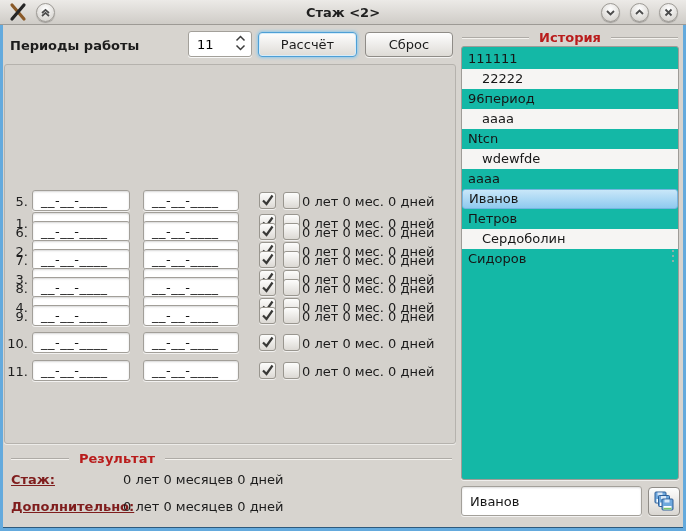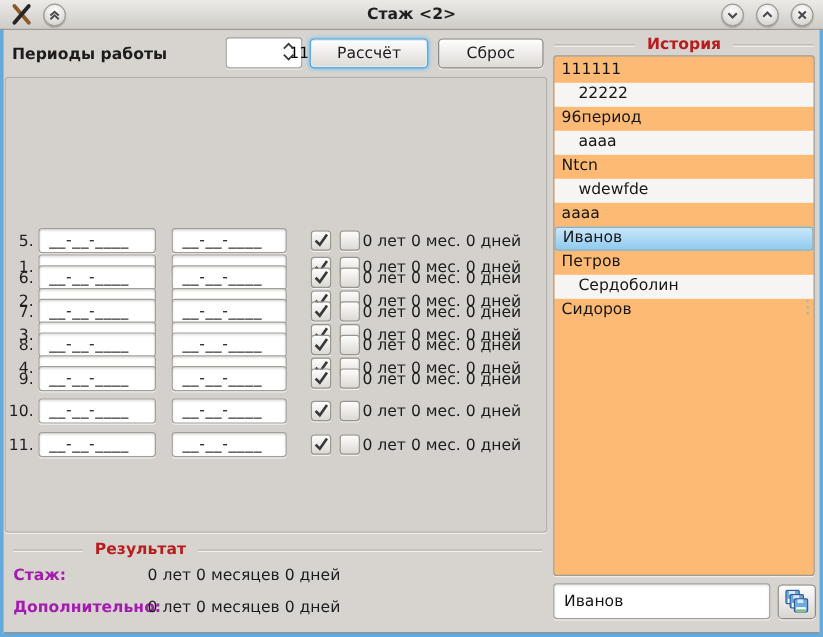--- a/index.html
+++ b/index.html
@@ -23,21 +23,21 @@
     border:1px solid #9e9b96; box-shadow:0 1px 1px rgba(0,0,0,.25);
     display:flex; align-items:center; justify-content:center; }
 
   
   .win-body { position:absolute; top:25px; left:0; width:548px; height:503px; }
 
   
   .toolbar-label { position:absolute; left:7px; top:13px; font-weight:bold; color:#1c1c1c; }
   .spinbox { position:absolute; left:185px; top:6px; width:64px; height:26px;
     background:#fff; border:1px solid #a3a09a; border-radius:3px;
-    box-shadow:0 1px 0 rgba(255,255,255,.8); display:flex; align-items:center;padding-left:44px; }
+    box-shadow:0 1px 0 rgba(255,255,255,.8); display:flex; align-items:center; }
   .spinbox input { border:0; outline:0; width:38px; padding-left:8px; font-family:inherit; font-size:13px; background:transparent; }
   .spin-arrows { position:absolute; right:5px; top:3px; display:flex; flex-direction:column; gap:2px; }
   .btn { position:absolute; height:25px; border-radius:4px;
     background:linear-gradient(#fefefe, #dedbd6);
     border:1px solid #8f8c87; box-shadow:0 1px 0 rgba(255,255,255,.75);
     font-family:inherit; font-size:13px; color:#1c1c1c; }
   .btn-calc { left:255px; top:7px; width:99px; border:1px solid #4d9fd6;
     box-shadow:0 0 3px 1px #8ec9ec, inset 0 0 0 1px #d6ecf9; }
   .btn-reset { left:362px; top:7px; width:88px; }
 
@@ -60,28 +60,28 @@
   .row-result { position:absolute; left:297px; top:4px; color:#1b1b1b; white-space:nowrap; }
 
   
   .result-box { position:absolute; left:0; top:420px; width:455px; height:83px; }
   .gb-header { display:flex; align-items:center; font-weight:bold; color:#b91c1c; }
   .result-box .gb-header { margin:6px 6px 0 8px; }
   .etch { height:0; border-top:1px solid #aeaba6; border-bottom:1px solid #f4f2ee; }
   .etch.short { width:58px; margin-right:10px; }
   .etch.grow { flex:1; margin-left:10px; }
   .res-line { position:absolute; left:8px; display:flex; }
-  .res-label { width:112px; font-weight:bold; color:#a21caf; }
+  .res-label { width:112px; font-weight:bold; color:#7f1d1d;text-decoration:underline; }
   .res-value { color:#1c1c1c; }
 
   
   .right-panel { position:absolute; left:455px; top:0; width:225px; height:503px; }
   .right-panel .gb-header { margin:5px 5px 0 4px; }
   .hist-list { position:absolute; left:3px; top:21px; width:218px; height:434px;
-    background:#fdba74; border:1px solid #9f9c97; border-radius:3px;
+    background:#14b8a6; border:1px solid #9f9c97; border-radius:3px;
     box-shadow:0 1px 0 rgba(255,255,255,.6); overflow:hidden; padding-top:2px; }
   .hist-item { height:20px; line-height:20px; padding-left:6px; color:#161616; }
   .hist-item.alt { background:#f6f5f3;padding-left:20px; }
   .hist-item.selected { background:linear-gradient(#c9e7f9, #8fcaef);
     border:1px solid #74b5df; border-radius:3px; line-height:18px; }
   .scroll-dots { position:absolute; right:4px; top:203px; display:flex; flex-direction:column; gap:3px; }
   .scroll-dots i { width:2px; height:2px; background:#b3b0ab; border-radius:50%; }
 
   .hist-input { position:absolute; left:3px; top:461px; width:181px; height:30px;
     background:#fff; border:1px solid #a3a09a; border-radius:3px;

